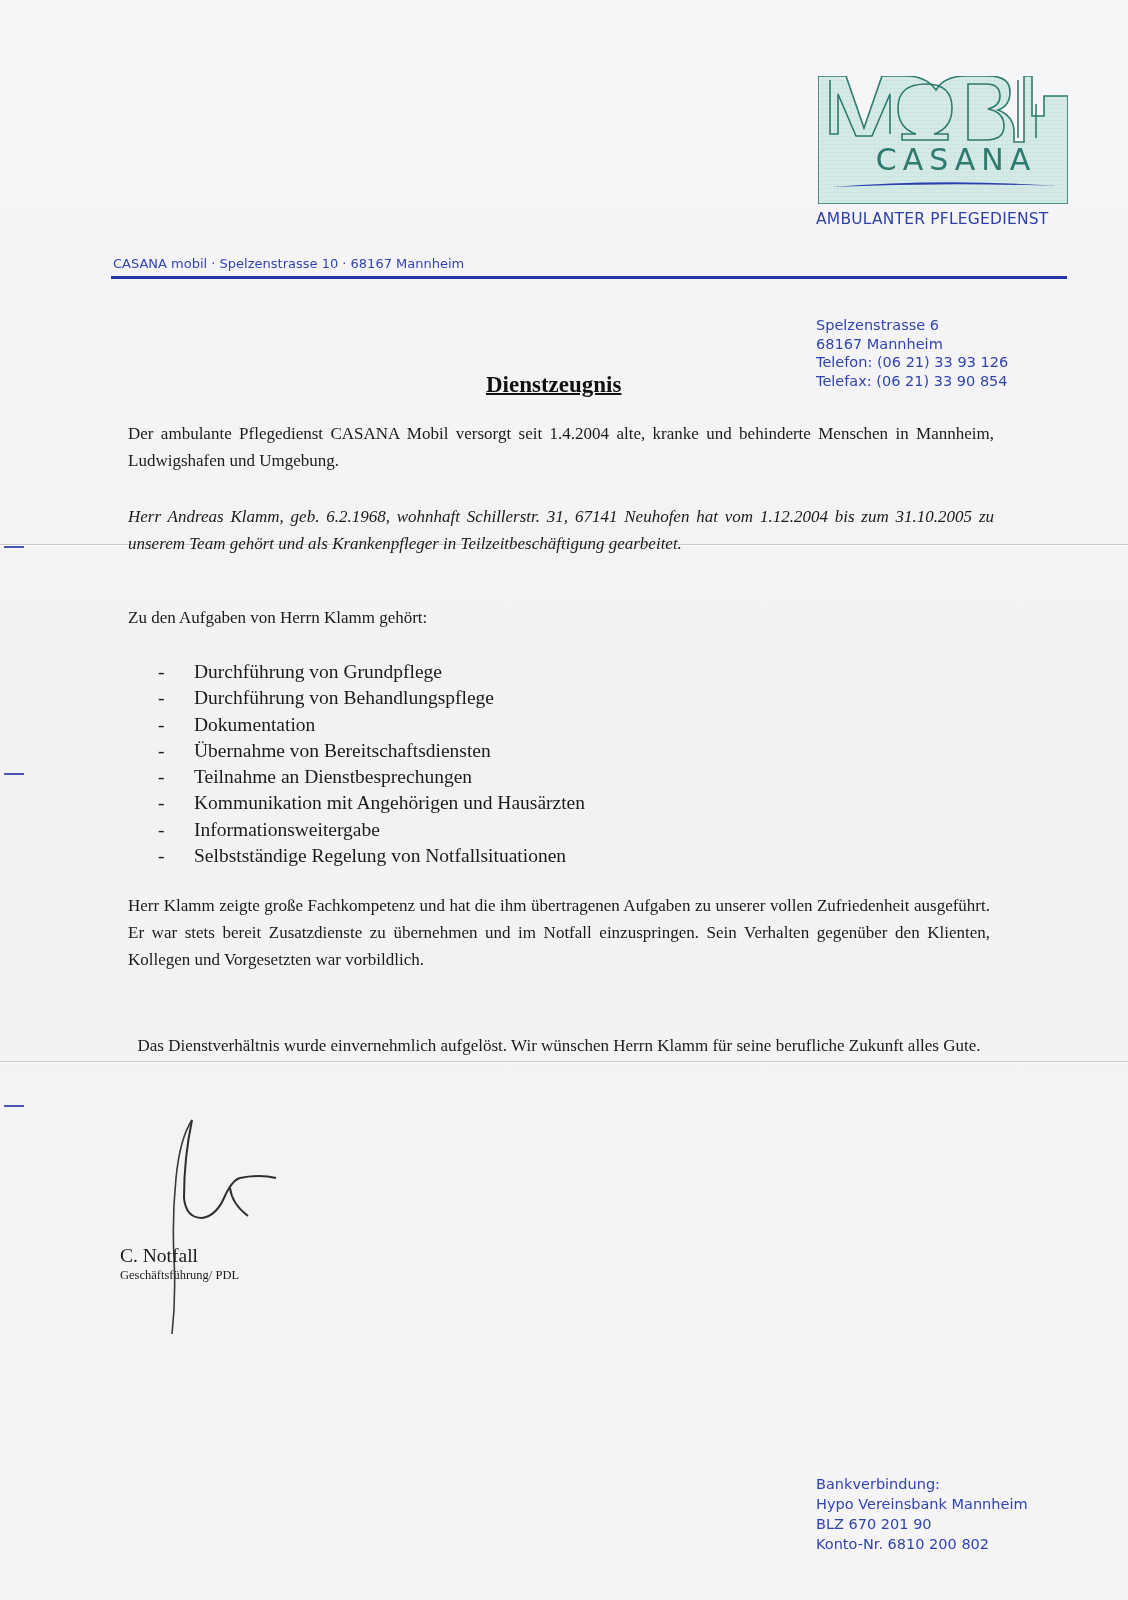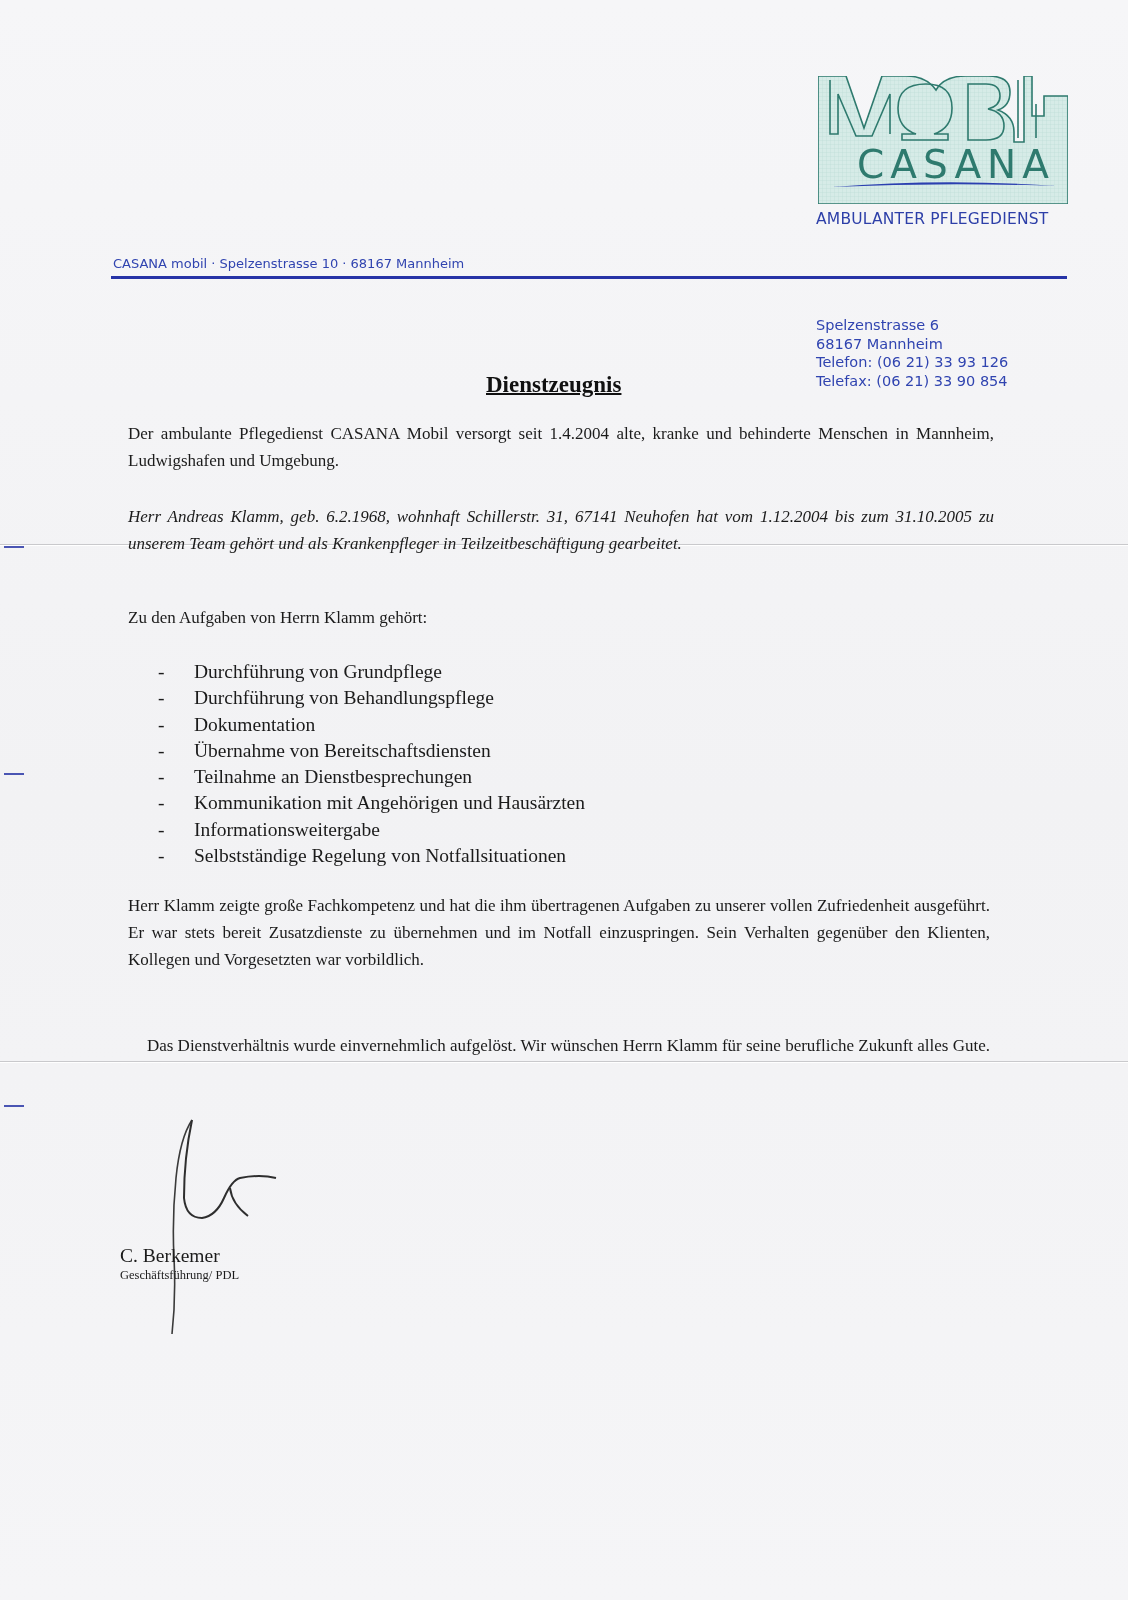--- a/index.html
+++ b/index.html
@@ -10,21 +10,21 @@
     color: #1a1a1a;
   }
   .page { position: absolute; left: 0; top: 0; width: 1128px; height: 1600px;
     background: linear-gradient(180deg, #f6f6f8 0%, #f2f2f4 50%, #f5f5f7 100%); }
   .fold { position: absolute; left: 0; width: 1128px; height: 1px; background: #c9c9cc; box-shadow: 0 1px 0 #ffffff; }
   .punch { position: absolute; left: 4px; width: 20px; height: 2px; background: #4a55b3; }
 
   .logo { position: absolute; left: 818px; top: 76px; width: 250px; height: 128px; }
   .logo-box { position: absolute; left: 0; top: 0; width: 250px; height: 128px; }
   .logo-casana { position: absolute; left: 38px; top: 66px; width: 200px; text-align: center;
-    font-family: "DejaVu Sans", sans-serif; font-size: 39px; letter-spacing: 6px; color: #2e7a6e; }
+    font-family: "DejaVu Sans", sans-serif; font-size: 30px; letter-spacing: 6px; color: #2e7a6e; }
   .logo-swoosh { position: absolute; left: 14px; top: 104px; width: 225px; height: 8px; }
   .tagline { position: absolute; left: 816px; top: 210px; font-family: "DejaVu Sans", sans-serif;
     font-size: 15.5px; color: #2d3fa8; letter-spacing: 0.2px; }
 
   .return-addr { position: absolute; left: 113px; top: 256px; font-family: "DejaVu Sans", sans-serif;
     font-size: 13px; color: #3044b0; }
   .rule { position: absolute; left: 111px; top: 276px; width: 956px; height: 3px; background: #2633a6; }
 
   .contact { position: absolute; left: 816px; top: 316px; font-family: "DejaVu Sans", sans-serif;
     font-size: 14.5px; line-height: 18.5px; color: #3044b0; }
@@ -32,21 +32,21 @@
 
   .title { position: absolute; left: 486px; top: 336px; font-family: "Liberation Serif", serif;
     font-weight: bold; font-size: 23px; text-decoration: underline; text-decoration-thickness: 2px; color: #111; margin-top: 36px; }
 
   .para { position: absolute; left: 128px; width: 866px; font-size: 17px; line-height: 27px;
     text-align: justify; color: #1b1b1b; }
   .para.p1 { top: 420px; }
   .para.p2 { top: 503px; font-style: italic; }
   .para.intro { top: 604px; text-align: left; }
   .para.p4 { top: 892px; width: 862px; }
-  .para.p5 { top: 1032px; width: 862px; text-align: right; }
+  .para.p5 { top: 1032px; width: 862px; text-align: center; }
 
   .tasks { position: absolute; left: 158px; top: 659px; list-style: none; margin: 0; padding: 0;
     font-size: 19.5px; line-height: 26.3px; color: #1b1b1b; }
   .tasks li { display: flex; white-space: nowrap; }
   .tasks .dash { width: 36px; }
 
   .signature { position: absolute; left: 150px; top: 1118px; width: 140px; height: 220px; }
   .signer-name { position: absolute; left: 120px; top: 1245px; font-size: 19.5px; color: #1b1b1b; }
   .signer-role { position: absolute; left: 120px; top: 1268px; font-size: 12.5px; color: #1b1b1b; }
 
@@ -138,16 +138,22 @@
   </ul>
 
   <div class="para p4">Herr Klamm zeigte große Fachkompetenz und hat die ihm übertragenen Aufgaben zu unserer vollen Zufriedenheit ausgeführt. Er war stets bereit Zusatzdienste zu übernehmen und im Notfall einzuspringen. Sein Verhalten gegenüber den Klienten, Kollegen und Vorgesetzten war vorbildlich.</div>
   <div class="para p5">Das Dienstverhältnis wurde einvernehmlich aufgelöst. Wir wünschen Herrn Klamm für seine berufliche Zukunft alles Gute.</div>
 
   <svg class="signature" viewBox="0 0 140 220">
     <path d="M42 2 Q30 20 26 60 Q22 100 24 140 Q26 180 22 216" fill="none" stroke="#3a3a3a" stroke-width="1.6"></path>
     <path d="M42 2 Q34 40 34 80 Q36 100 52 100 Q66 98 74 80 Q82 62 90 60 Q110 56 126 60" fill="none" stroke="#2e2e2e" stroke-width="2"></path>
     <path d="M80 70 Q82 86 98 98" fill="none" stroke="#2e2e2e" stroke-width="2"></path>
   </svg>
-  <div class="signer-name">C. Berkemer</div>
+  <div class="signer-name">C. Notfall</div>
   <div class="signer-role">Geschäftsführung/ PDL</div>
 
+  <div class="bank">
+    <div>Bankverbindung:</div>
+    <div>Hypo Vereinsbank Mannheim</div>
+    <div>BLZ 670 201 90</div>
+    <div>Konto-Nr. 6810 200 802</div>
+  </div>
 </div>
 
 </body></html>

